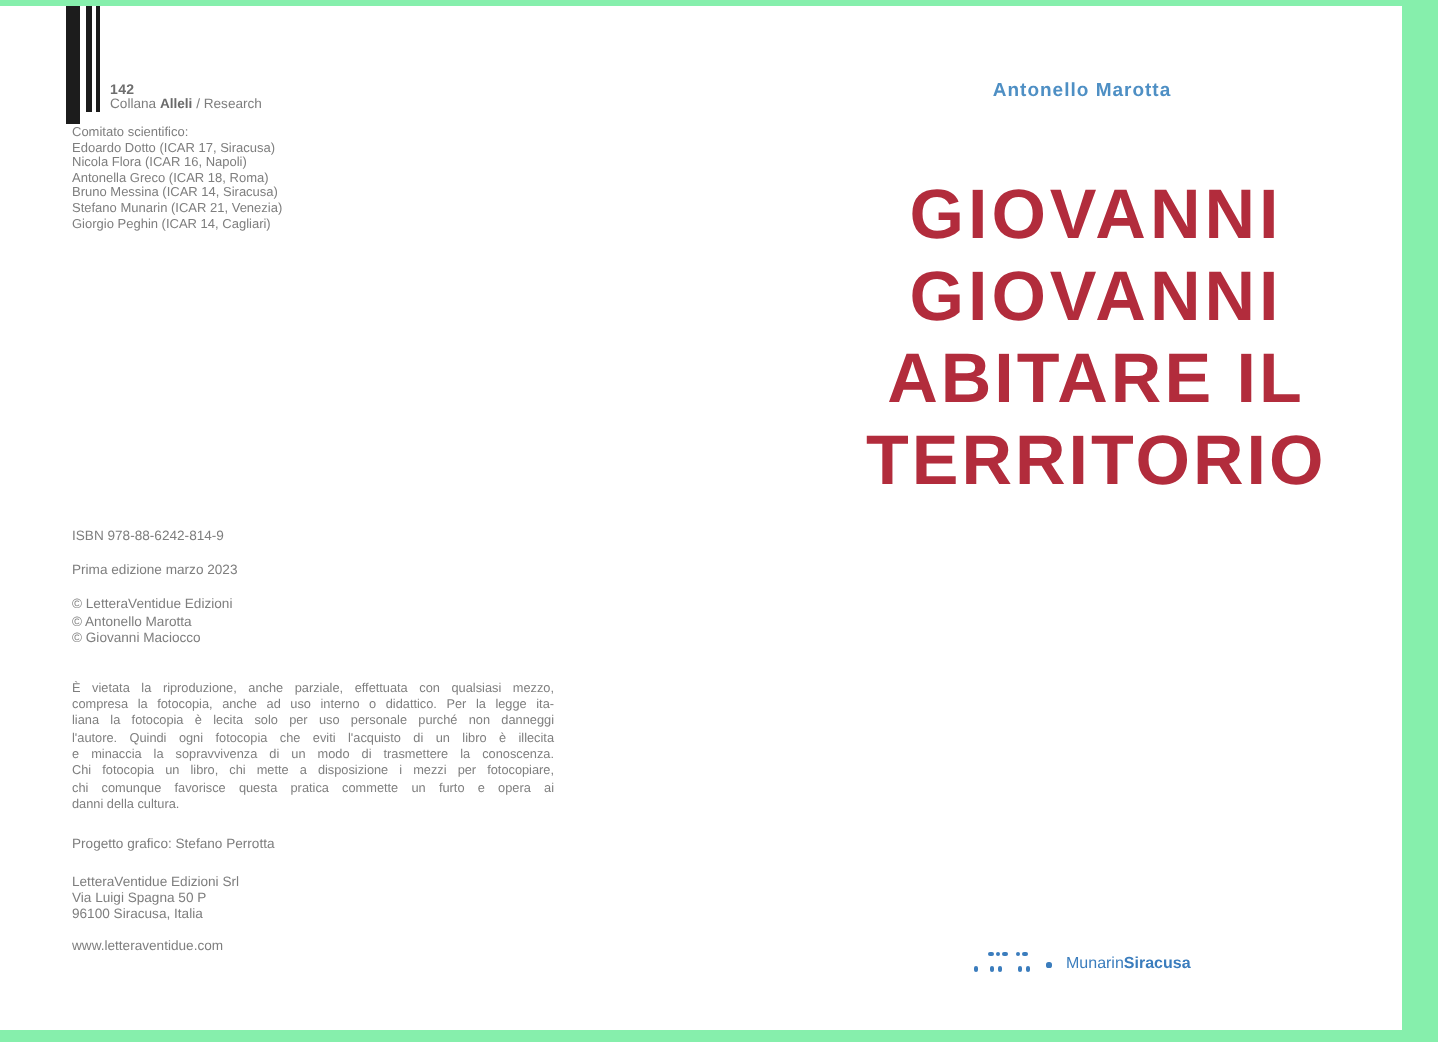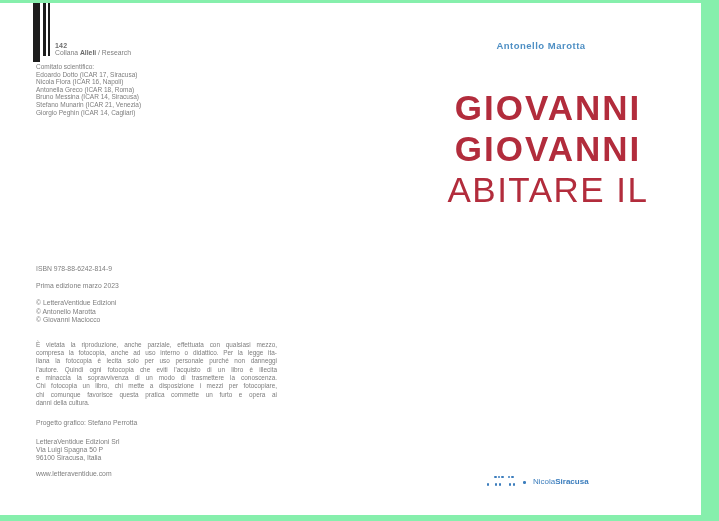--- a/index.html
+++ b/index.html
@@ -41,21 +41,21 @@
   
   .author {
     left:421px; top:37px; width:240px; text-align:center;
     font-size:9.5px; letter-spacing:.5px; color:#4e8fc4; font-weight:bold;
   }
   .title-block {
     left:421px; top:84px; width:230px; text-align:center;
     color:#b22c3c; font-size:35px; line-height:41px; white-space:nowrap;margin-left:12px;
   }
   .title-bold  { font-weight:800; letter-spacing:2px; }
-  .title-light { font-weight:400; letter-spacing:1.5px; }
+  .title-light { font-weight:700; letter-spacing:1.5px; }
 
   .pub-logo { left:485px; top:469px; width:120px; height:20px; }
   .dot { position:absolute; width:2.6px; height:2.6px; border-radius:50%; background:#3b7dbd; }
   .wordmark { position:absolute; left:48px; top:5px; font-size:8px; color:#3b7dbd; white-space:nowrap; }
   .wordmark b { font-weight:bold; }
 </style>
 </head>
 <body>
 
 <div class="viewer">
@@ -109,33 +109,34 @@
     </div>
 
     <div class="abs block website-line">www.letteraventidue.com</div>
 
     <div class="abs author">Antonello Marotta</div>
 
     <div class="abs title-block">
       <div class="title-bold">GIOVANNI</div>
       <div class="title-bold">GIOVANNI</div>
       <div class="title-light">ABITARE IL</div>
+      <div class="title-light">TERRITORIO</div>
     </div>
 
     <div class="abs pub-logo">
       <span>
         <span class="dot" style="left:9px;   top:3.5px;"></span>
         <span class="dot" style="left:12.5px;top:3.5px;"></span>
         <span class="dot" style="left:16px;  top:3.5px;"></span>
         <span class="dot" style="left:22.5px;top:3.5px;"></span>
         <span class="dot" style="left:26px;  top:3.5px;"></span>
         <span class="dot" style="left:1.5px; top:11px;"></span>
         <span class="dot" style="left:9.5px; top:11px;"></span>
         <span class="dot" style="left:13.5px;top:11px;"></span>
         <span class="dot" style="left:23.5px;top:11px;"></span>
         <span class="dot" style="left:27.5px;top:11px;"></span>
         <span class="dot" style="left:38px;  top:9px;"></span>
       </span>
-      <span class="wordmark"><span>Nicola</span><b>Siracusa</b></span>
+      <span class="wordmark"><span>Munarin</span><b>Siracusa</b></span>
     </div>
 
   </div>
 </div>
 
 </body></html>

